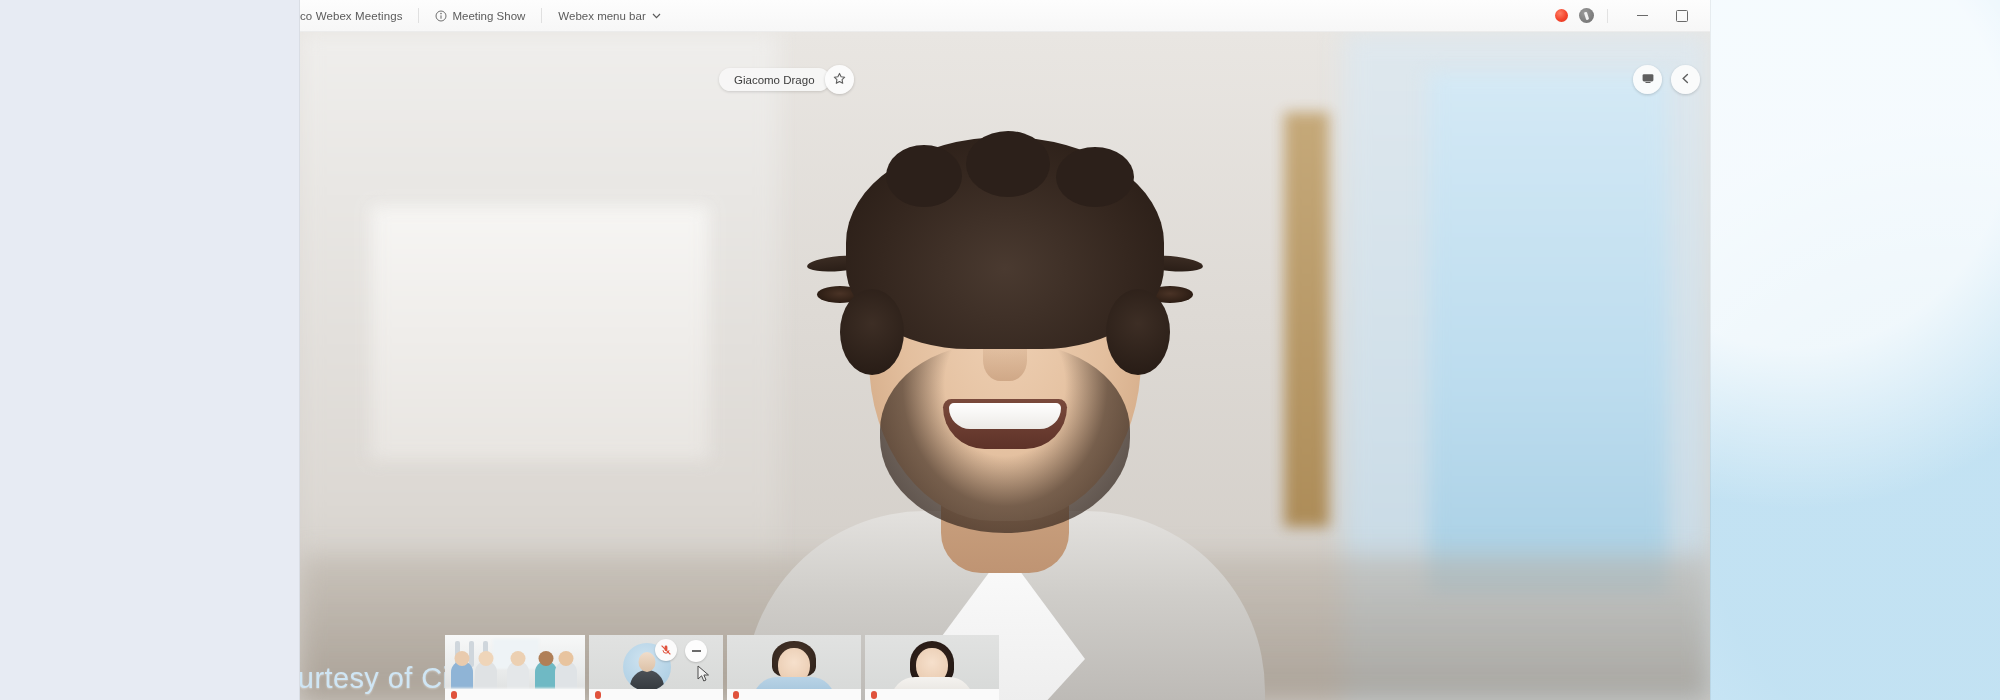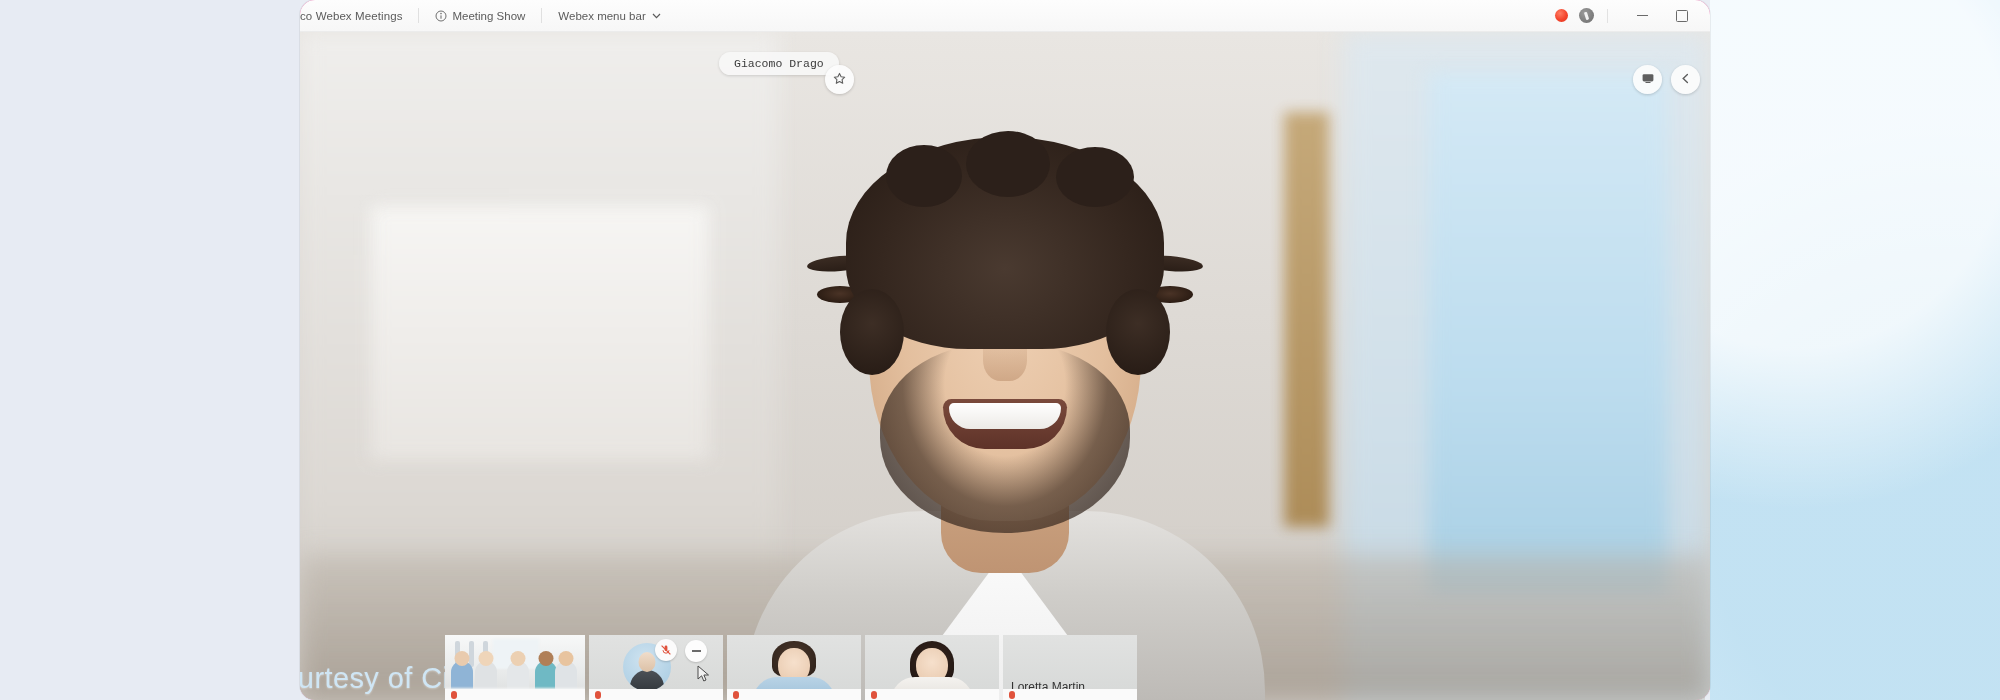--- a/index.html
+++ b/index.html
@@ -48,21 +48,20 @@
     width:92px;height:34px;border-radius:46px 46px 0 0;
     background:linear-gradient(180deg,#f7f7f7 0%,#eceded 100%);
     filter:blur(1px);
   }
 
   
   .window{
     position:absolute;left:300px;top:0;width:1410px;height:700px;
     background:#ec4899;overflow:hidden;
     box-shadow:0 0 0 1px rgba(0,0,0,.06);
-    border-radius:15px;
   }
 
   
   .titlebar{
     position:relative;height:31px;width:100%;
     background:linear-gradient(180deg,#fdfdfd 0%,#f7f7f7 100%);
     border-bottom:1px solid #ececec;
     display:flex;align-items:center;
   }
   .tb-title{
@@ -195,26 +194,25 @@
     background:linear-gradient(180deg,#ffffff,#eceae6);
   }
   .p-beard{
     position:absolute;left:50%;bottom:168px;transform:translateX(-50%);
     width:250px;height:190px;border-radius:46% 46% 50% 50%;
     background:radial-gradient(ellipse at 50% 22%,rgba(60,44,35,0) 34%,rgba(55,40,31,.62) 58%,rgba(45,32,25,.82) 100%);
   }
 
   
   .name-pill{
-    position:absolute;left:419px;top:20px;
+    position:absolute;left:419px;top:36px;
     display:flex;align-items:center;height:23px;padding:0 15px;
     background:rgba(247,247,247,.9);border-radius:12px;
     font-size:11.5px;color:#3c3c3c;white-space:nowrap;
     box-shadow:0 1px 3px rgba(0,0,0,.14);
-    font-family:Liberation Mono, monospace;
   }
   .star-btn{
     position:absolute;left:525px;top:33px;width:29px;height:29px;border-radius:50%;
     background:rgba(252,252,252,.95);display:flex;align-items:center;justify-content:center;
     box-shadow:0 1px 3px rgba(0,0,0,.18);
   }
   .stage-tr{position:absolute;right:10px;top:33px;display:flex;gap:9px;}
   .circ-btn{
     width:29px;height:29px;border-radius:50%;
     background:rgba(252,252,252,.93);display:flex;align-items:center;justify-content:center;
@@ -489,23 +487,17 @@
         <div class="thumb face-thumb">
           <div class="f-hair" style="background:radial-gradient(circle at 50% 45%,#3a2820,#1d1310);height:44px;border-radius:50% 50% 36% 36%;"></div>
           <div class="f-face"></div>
           <div class="f-body" style="background:linear-gradient(180deg,#f4f2ef,#e3e0db);"></div>
           <div class="t-ministrip">
             <span class="mini-mic"></span>
             <span class="mini-txt"></span>
           </div>
         </div>
 
-        <div class="thumb">
-          <div class="t-name">Loretta Martin</div>
-          <div class="t-ministrip">
-            <span class="mini-mic"></span>
-          </div>
-        </div>
 
       </div>
     </div>
   </div>
 </div>
 
 </body></html>

